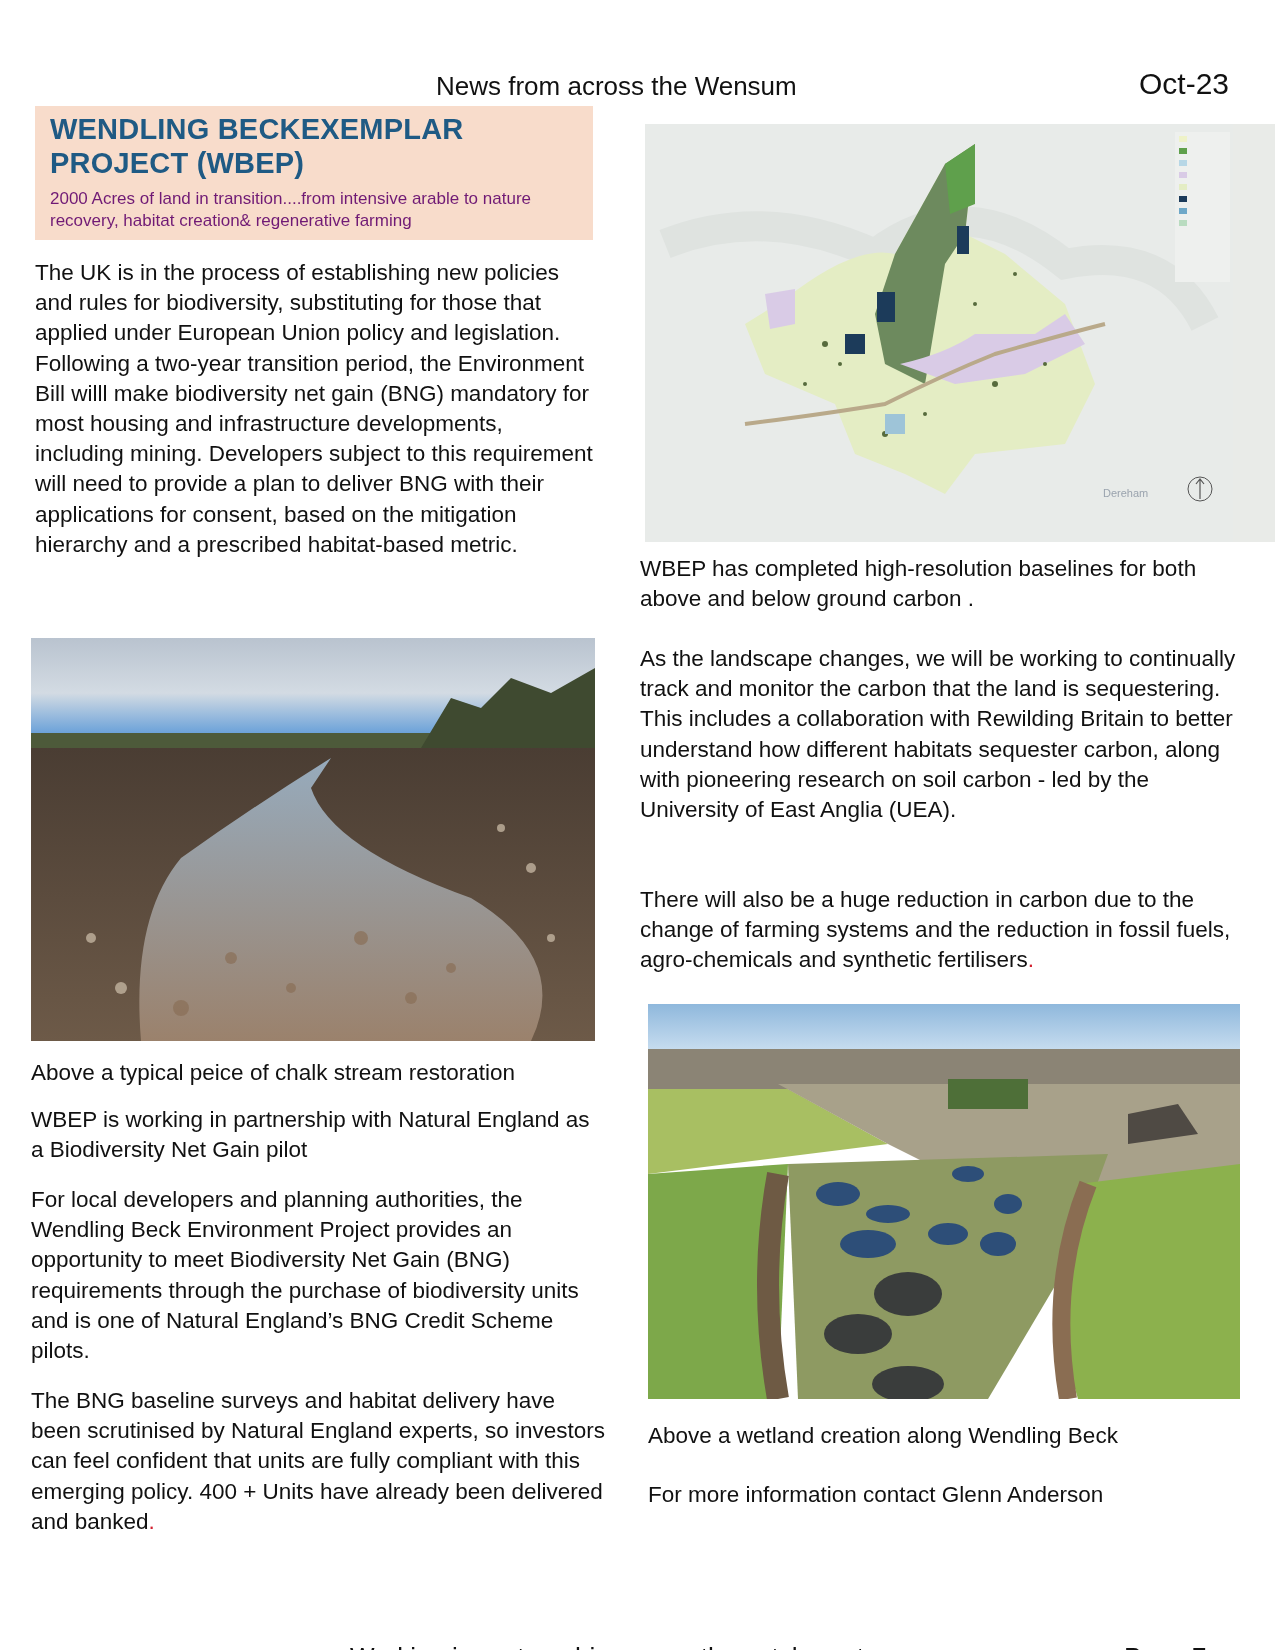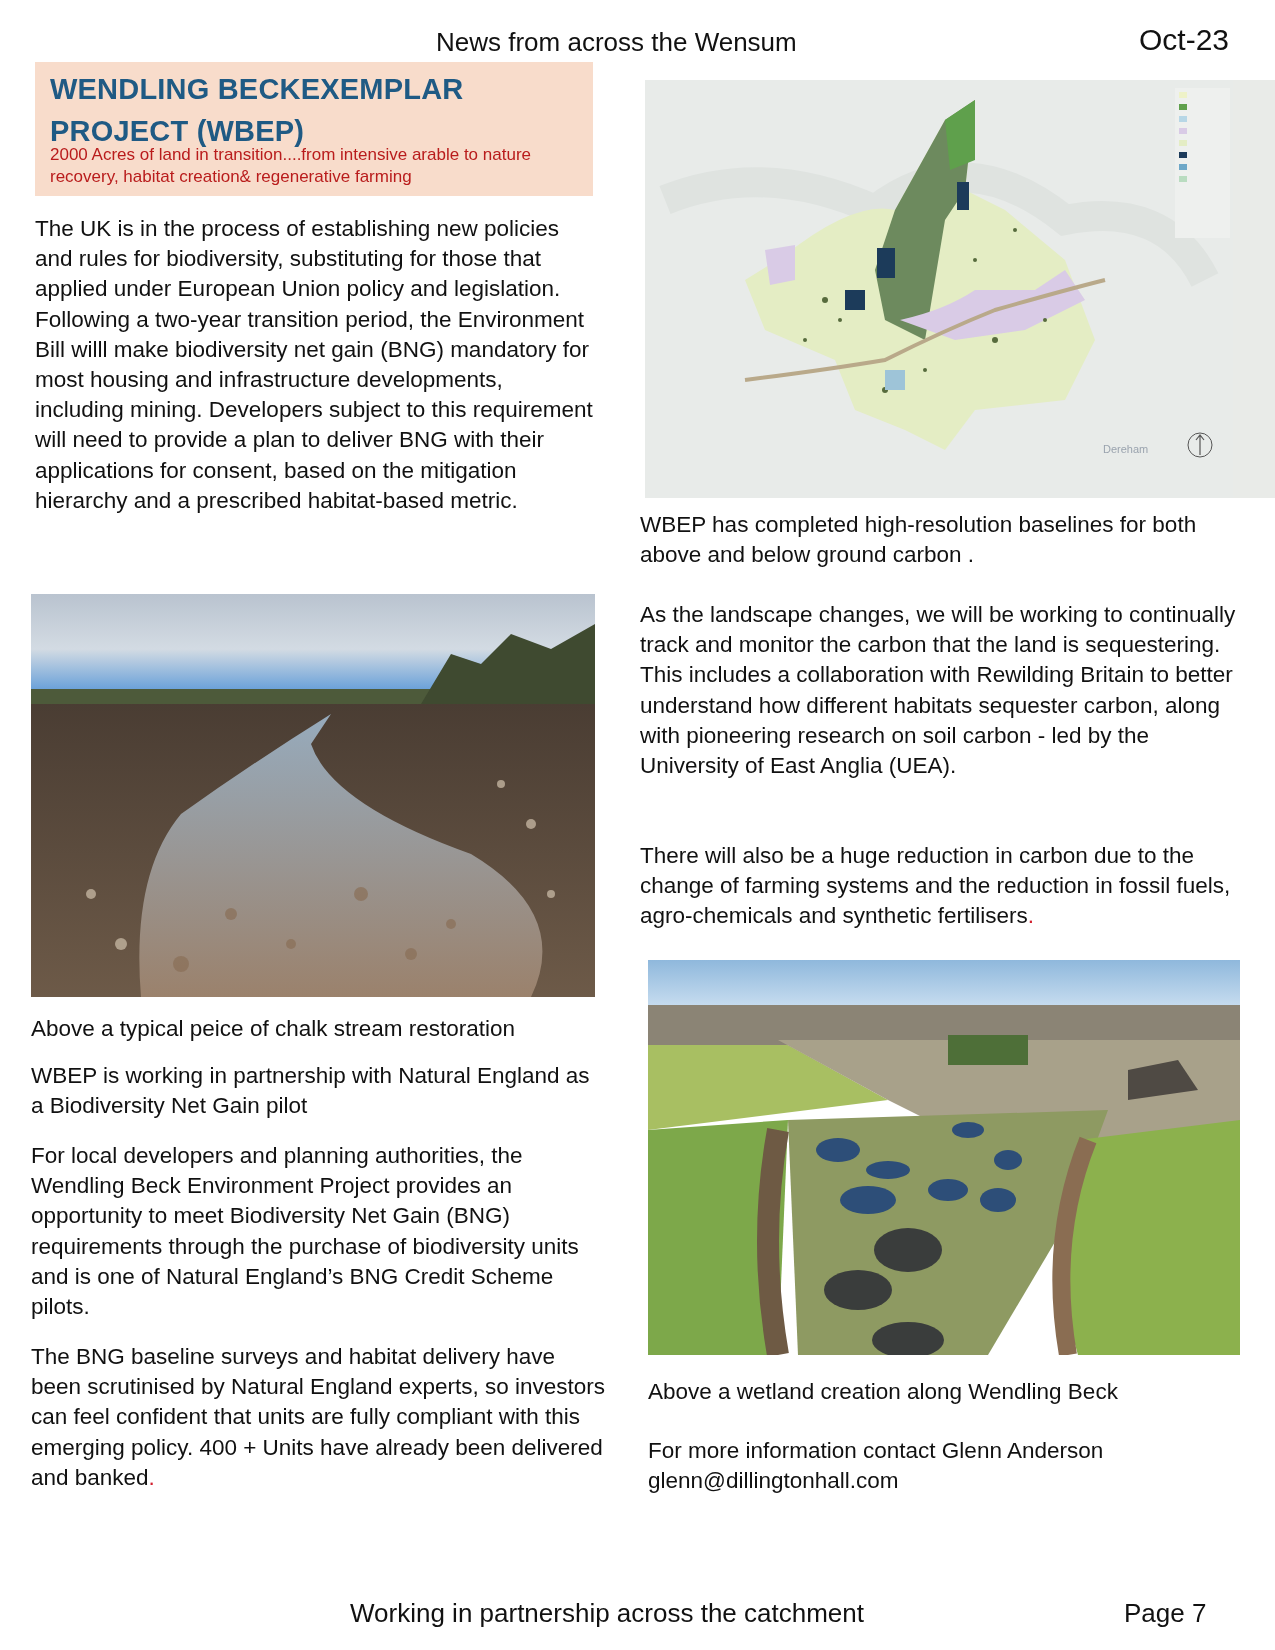--- a/index.html
+++ b/index.html
@@ -1,25 +1,25 @@
 <!DOCTYPE html>
 <html><head>
   <meta charset="utf-8">
   <style>
     html, body { margin: 0; padding: 0; background: #ffffff; }
     body { width: 1275px; height: 1650px; position: relative; overflow: hidden;
            font-family: "Liberation Sans", sans-serif; color: #111; }
-    .abs { position: absolute; }
+    .abs { position: absolute; margin-top: 44px; }
     .hdr-title { left: 436px; top: 26px; font-size: 26px; line-height: 32px; }
     .hdr-date { left: 1139px; top: 24px; font-size: 30px; line-height: 32px; }
     .banner { left: 35px; top: 62px; width: 558px; height: 134px; background: #f8dccb; }
     .banner-title { position: absolute; left: 15px; top: 6px; width: 530px;
-                    font-size: 29px; line-height: 42px; font-weight: bold; color: #1f5a84; letter-spacing: 0.2px; }
+                    font-size: 29px; line-height: 34px; font-weight: bold; color: #1f5a84; letter-spacing: 0.2px; }
     .banner-sub { position: absolute; left: 15px; top: 82px; width: 530px;
-                  font-size: 17px; line-height: 22px; color: #b91c1c; }
+                  font-size: 17px; line-height: 22px; color: #701a75; }
     .para { font-size: 22.5px; line-height: 30.2px; }
     .p-intro { left: 35px; top: 214px; width: 560px; }
     .p-right1 { left: 640px; top: 510px; width: 600px; }
     .p-right2 { left: 640px; top: 600px; width: 600px; }
     .p-right3 { left: 640px; top: 841px; width: 600px; }
     .p-left-cap { left: 31px; top: 1014px; width: 575px; }
     .p-left2 { left: 31px; top: 1061px; width: 560px; }
     .p-left3 { left: 31px; top: 1141px; width: 575px; }
     .p-left4 { left: 31px; top: 1342px; width: 575px; }
     .p-right-cap { left: 648px; top: 1377px; width: 580px; }
@@ -171,17 +171,16 @@
         <ellipse cx="210" cy="330" rx="34" ry="20"></ellipse>
       <ellipse cx="260" cy="380" rx="36" ry="18"></ellipse>
     </g>
     <path d="M480,110 L530,100 L550,130 L480,140Z" fill="#4f4a44"></path>
   </svg>
 </div>
 
 <div class="abs para p-right-cap">Above a wetland creation along Wendling Beck</div>
 <div class="abs para p-contact">
   <div>For more information contact Glenn Anderson</div>
-  <div>glenn@dillingtonhall.com</div>
 </div>
 
 <div class="abs footer-left">Working in partnership across the catchment</div>
 <div class="abs footer-right">Page 7</div>
 
 </body></html>

